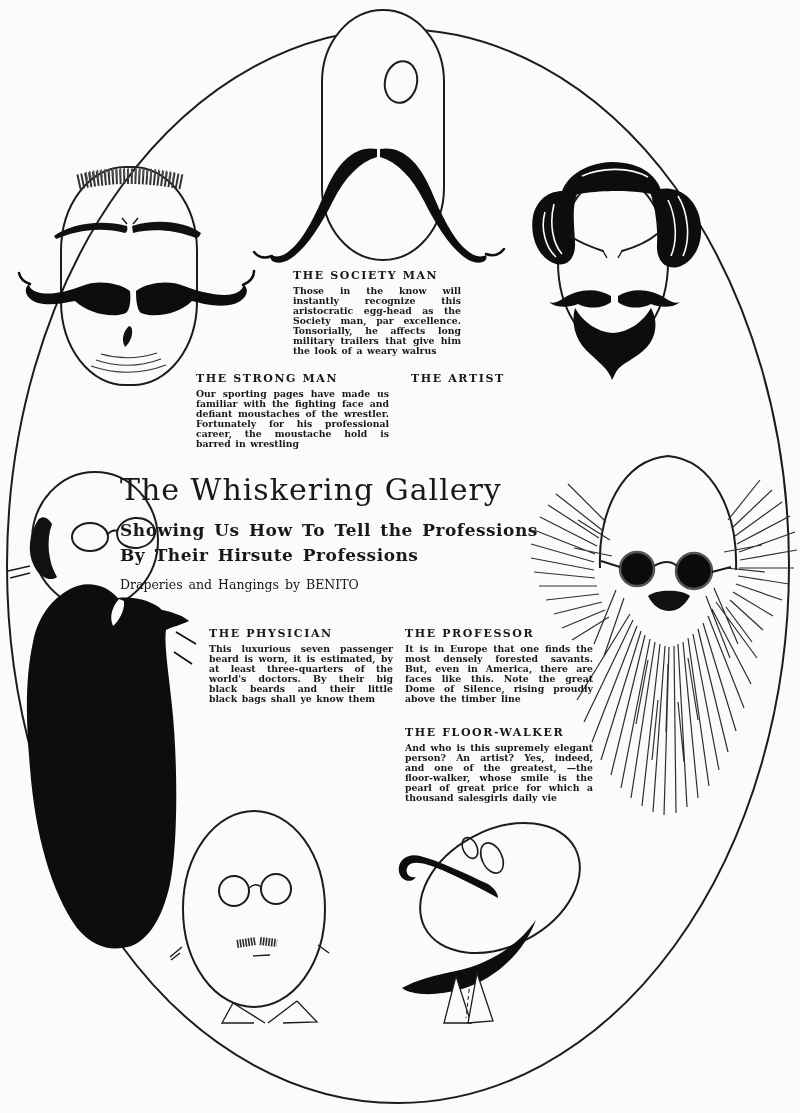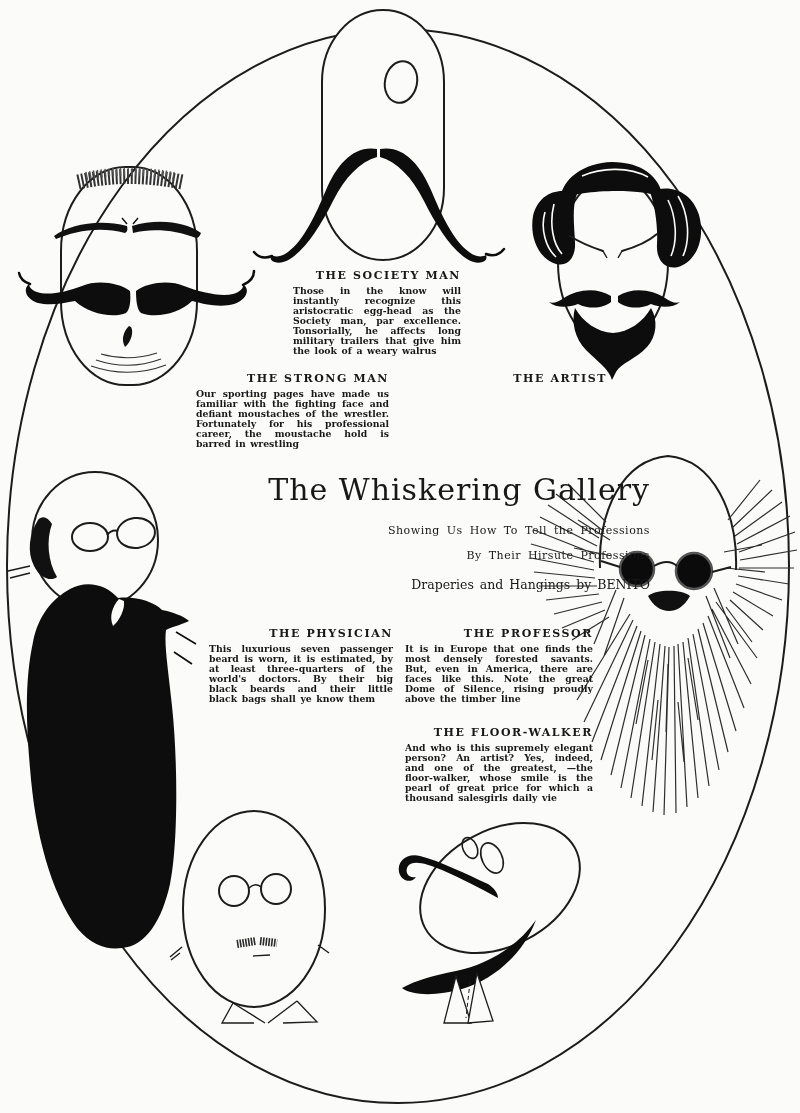--- a/index.html
+++ b/index.html
@@ -4,30 +4,30 @@
 <style>
   html,body { margin:0; padding:0; background:#e8e8e4; }
   .page {
     position:relative; width:800px; height:1113px; margin:0 auto;
     background:#fbfbf9; overflow:hidden;
     font-family:"DejaVu Serif","Liberation Serif",serif; color:#181818;
   }
   .art { position:absolute; left:0; top:0; }
   .cap { position:absolute; }
   .cap h3 {
-    margin:0 0 4px 0; font-size:11px; font-weight:bold; text-align:right;
+    margin:0 0 4px 0; font-size:11px; font-weight:bold; text-align:left;
     letter-spacing:1.6px; white-space:nowrap;
   }
   .cap p {
     margin:0; font-size:9.3px; font-weight:bold; line-height:10px;
     text-align:justify; word-spacing:1.4px;
   }
-  .masthead { position:absolute; left:120px; top:472px; width:530px; text-align:right; }
+  .masthead { position:absolute; left:120px; top:472px; width:530px; text-align:left; }
   .masthead h1 { margin:0; font-size:30px; font-weight:normal; letter-spacing:1px; }
-  .masthead .sub { margin:11px 0 0 0; font-size:11px; font-weight:normal; line-height:25px;
+  .masthead .sub { margin:11px 0 0 0; font-size:17px; font-weight:bold; line-height:25px;
     word-spacing:3px; letter-spacing:0.5px; }
   .masthead .byline { margin:9px 0 0 0; font-size:12.5px; word-spacing:2px; }
 </style>
 </head>
 <body>
 
 <div class="page">
 
   <svg class="art" width="800" height="1113" viewBox="0 0 800 1113">
 

